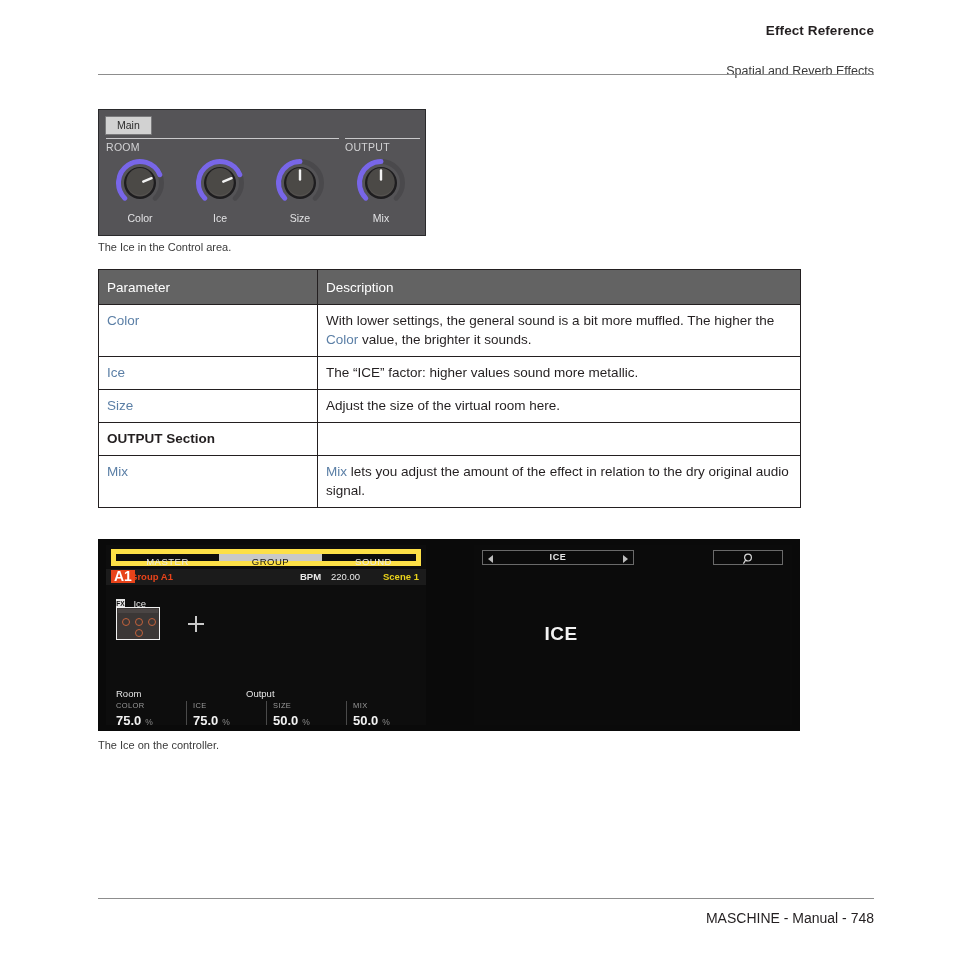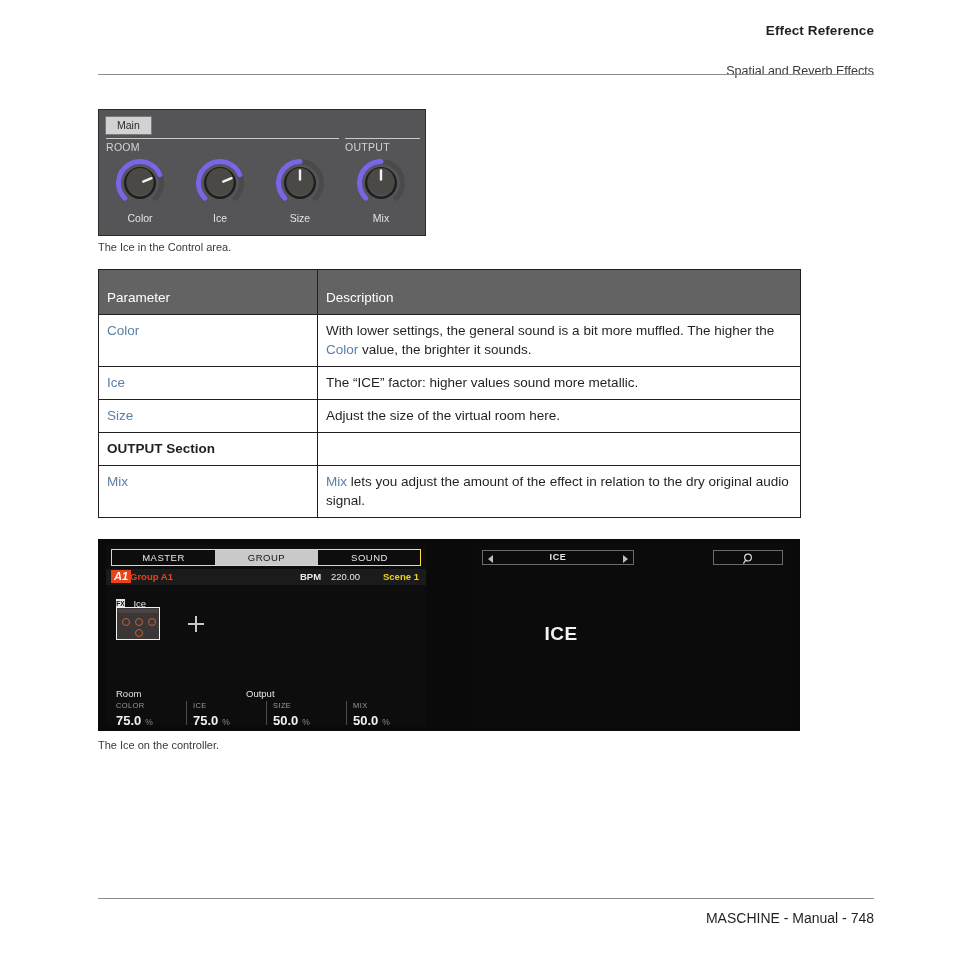--- a/index.html
+++ b/index.html
@@ -138,21 +138,21 @@
     line-height: 19px;
     text-align: left;
   }
   .param-table col.c1 { width: 219px; }
   .param-table col.c2 { width: 483px; }
   .param-table thead th {
     background: #636363;
     color: #ffffff;
     font-weight: normal;
     font-size: 13.5px;
-    padding-top: 18px;
+    padding-top: 8px;
     padding-bottom: 7px;
   }
   .cell-section {
     font-weight: bold;
     color: #231f20;
   }
   .cell-link {
     color: #5b7fa6;
   }
   .inline-link { color: #5b7fa6; }
@@ -185,21 +185,21 @@
     width: 318px;
     background: #0b0b0b;
   }
 
   .tabbar {
     position: absolute;
     left: 5px;
     top: 4px;
     width: 310px;
     height: 17px;
-    border: 1px solid #fde047;
+    border: 5px solid #fde047;
     box-sizing: border-box;
     display: flex;
   }
   .tabbar .tb {
     flex: 0 0 103px;
     text-align: center;
     font-size: 9.5px;
     line-height: 15px;
     color: #e8e8e8;
     letter-spacing: 0.5px;
@@ -216,25 +216,24 @@
     width: 320px;
     height: 16px;
     background: #1b1b1b;
   }
   .grouprow .badge {
     position: absolute;
     left: 5px;
     top: 1px;
     background: #e8431a;
     color: #ffffff;
-    font-size: 11px;
+    font-size: 14px;
     font-weight: bold;
     line-height: 11px;
     padding: 1px 3px;
-    font-style: italic;
   }
   .grouprow .gname {
     position: absolute;
     left: 24px;
     top: 2px;
     font-size: 9.5px;
     color: #e8431a;
     font-weight: bold;
   }
   .grouprow .bpmlabel {

